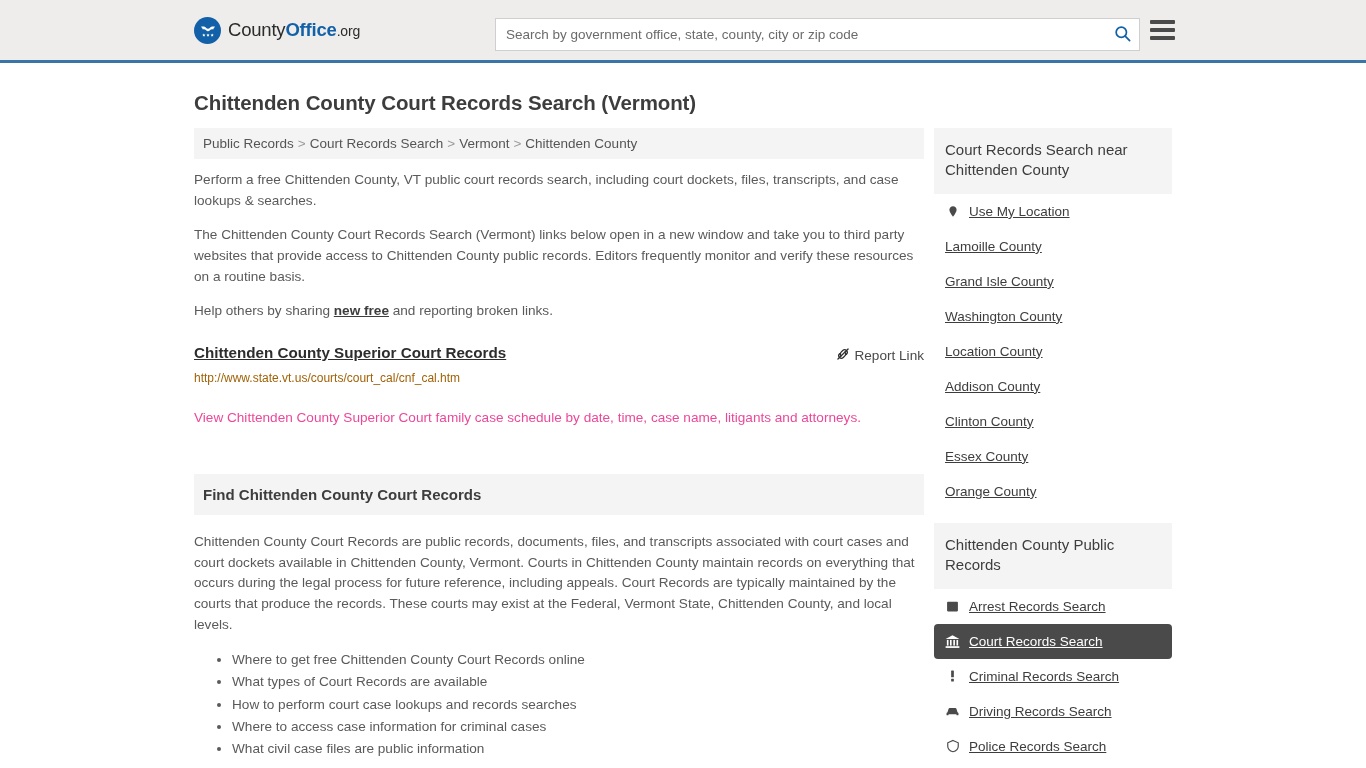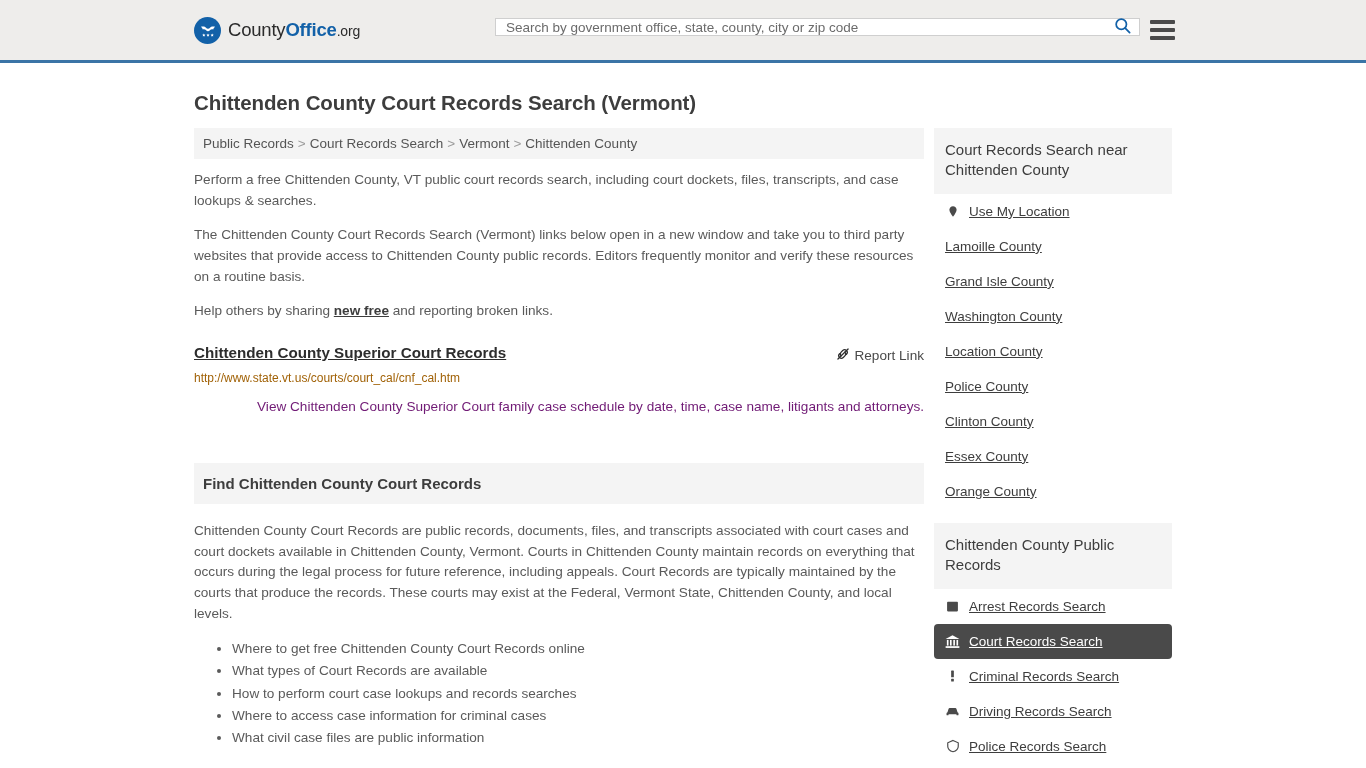--- a/index.html
+++ b/index.html
@@ -43,21 +43,21 @@
   }
   .logo-text .c1 { color: #2b2b2b; }
   .logo-text .c2 { color: #1261a8; font-weight: bold; }
   .logo-text .c3 { color: #2b2b2b; font-size: 14px; }
 
   .search-wrap {
     position: absolute;
     left: 495px;
     top: 18px;
     width: 645px;
-    height: 18px;
+    height: 33px;
     background: #ffffff;
     border: 1px solid #cfcfcf;
     display: flex;
     align-items: center;
   }
   .search-input {
     flex: 1;
     border: 0;
     outline: 0;
     height: 100%;
@@ -152,24 +152,23 @@
     padding-top: 2px;
   }
   .link-url {
     font-size: 12px;
     color: #a16207;
     margin-top: 6px;
     word-break: break-all;
   }
   .link-desc {
     font-size: 13.6px;
-    color: #701a75;
+    color: #ec4899;
     line-height: 1.55;
-    margin-top: 11px;
-    text-align: right;
+    margin-top: 22px;
   }
 
   
   .section-head {
     background: #f4f4f4;
     padding: 12px 9px;
     font-size: 15px;
     font-weight: bold;
     color: #3d3d3d;
     margin-top: 46px;
@@ -324,21 +323,21 @@
         <li class="side-item">
           <a href="#">Grand Isle County</a>
         </li>
         <li class="side-item">
           <a href="#">Washington County</a>
         </li>
         <li class="side-item">
           <a href="#">Location County</a>
         </li>
         <li class="side-item">
-          <a href="#">Police County</a>
+          <a href="#">Addison County</a>
         </li>
         <li class="side-item">
           <a href="#">Clinton County</a>
         </li>
         <li class="side-item">
           <a href="#">Essex County</a>
         </li>
         <li class="side-item">
           <a href="#">Orange County</a>
         </li>

